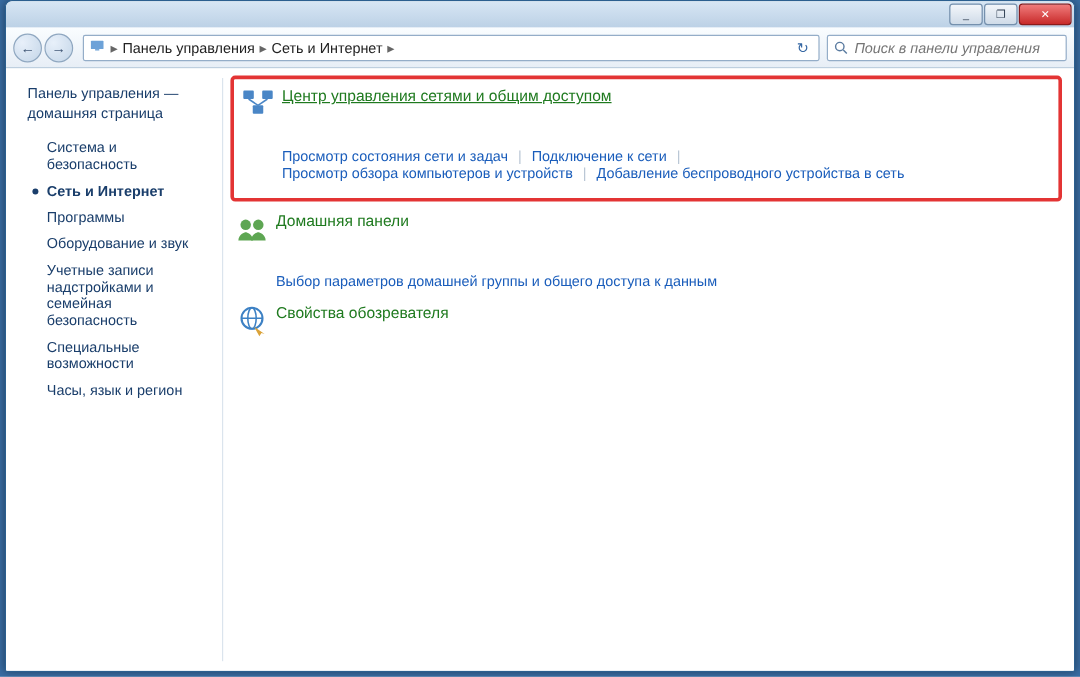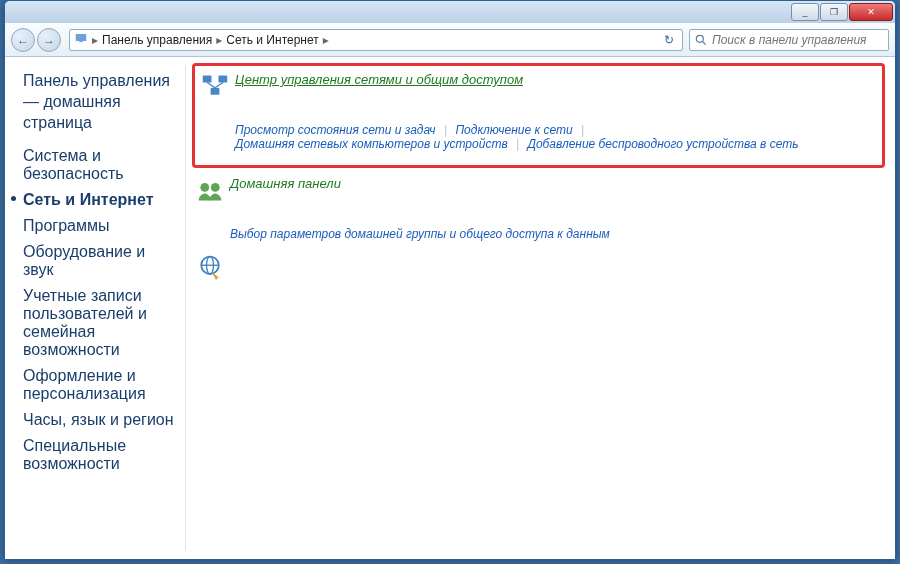--- a/index.html
+++ b/index.html
@@ -49,34 +49,34 @@
     border-radius:2px; display:flex; align-items:center; padding: 0 4px;
   }
   .search-box svg { width:14px; height:14px; color:#5a7ba0; }
   .search-box input {
     border:0; outline:0; flex:1; font-size:12px; font-style:italic; color:#888;
     margin-left:4px;
   }
 
   .body { flex:1; display:flex; background:#fff; }
   .sidebar {
-    width: 180px; padding: 14px 10px 10px 18px; font-size: 16px; color:#1a3e6b;
+    width: 180px; padding: 14px 10px 10px 18px; font-size: 12px; color:#1a3e6b;
   }
   .side-sub { color:#1a3e6b; margin-bottom: 14px; line-height:1.3; }
-  .side-item { margin: 8px 0; cursor: pointer; }
+  .side-item { margin: 8px 16px; cursor: pointer; }
   .side-item.selected { color:#1a3e6b; font-weight:bold; position:relative; }
   .side-item.selected::before {
     content:""; position:absolute; left:-12px; top:5px; width:5px; height:5px;
     border-radius:50%; background:#1a3e6b;
   }
 
   .content { flex:1; padding: 6px 10px 10px 6px; font-size: 12px; position:relative; }
   .sep { width:1px; background:#dbe4ed; margin: 8px 0; }
 
-  .section { display:flex; padding: 4px 4px 8px 4px; font-style: italic; }
+  .section { display:flex; padding: 4px 4px 8px 4px; }
   .section-icon { width: 28px; height: 28px; margin-right: 6px; flex-shrink:0; }
   .section-body { flex:1; }
   .section-title {
     color:#1f7a1f; font-size: 13px; text-decoration: underline; margin-bottom:3px;
   }
   .section-title.nolink { text-decoration:none; }
   .sublinks { color:#1a5dbb;margin-top:36px; }
   .sublinks span { cursor:pointer; white-space: nowrap; }
   .sublinks .divider { color:#b9c6d4; margin: 0 5px; cursor:default; }
 
@@ -129,24 +129,23 @@
     </div>
   </div>
 
   <div class="body">
     <div class="sidebar">
       <div class="side-sub">Панель управления — домашняя страница</div>
       <div class="side-item"><span>Система и безопасность</span></div>
       <div class="side-item selected"><span>Сеть и Интернет</span></div>
       <div class="side-item"><span>Программы</span></div>
       <div class="side-item"><span>Оборудование и звук</span></div>
-      <div class="side-item"><span>Учетные записи пользователей и семейная возможности</span></div>
-      <div class="side-item"><span>Оформление и персонализация</span></div>
+      <div class="side-item"><span>Учетные записи надстройками и семейная безопасность</span></div>
+      <div class="side-item"><span>Специальные возможности</span></div>
       <div class="side-item"><span>Часы, язык и регион</span></div>
-      <div class="side-item"><span>Специальные возможности</span></div>
     </div>
 
     <div class="sep"></div>
 
     <div class="content">
 
       <div class="highlight">
         <div class="section">
           <div class="section-icon">
             <svg class="ic-svg" viewBox="0 0 32 32">
@@ -157,21 +156,21 @@
                 <line x1="25" y1="12" x2="16" y2="18" stroke="#4a86c6" stroke-width="1.5"></line>
               </svg>
           </div>
           <div class="section-body">
             <div class="section-title">Центр управления сетями и общим доступом</div>
             <div class="sublinks">
               <span>Просмотр состояния сети и задач</span>
               <span class="divider">|</span>
               <span>Подключение к сети</span>
               <span class="divider">|</span><br>
-              <span>Домашняя сетевых компьютеров и устройств</span>
+              <span>Просмотр обзора компьютеров и устройств</span>
               <span class="divider">|</span>
               <span>Добавление беспроводного устройства в сеть</span>
             </div>
           </div>
         </div>
       </div>
 
       <div class="section">
         <div class="section-icon">
           <svg class="ic-svg" viewBox="0 0 32 32">
@@ -192,18 +191,19 @@
       <div class="section">
         <div class="section-icon">
           <svg class="ic-svg" viewBox="0 0 32 32">
               <circle cx="16" cy="14" r="10" fill="none" stroke="#3d81c4" stroke-width="2"></circle>
               <ellipse cx="16" cy="14" rx="4" ry="10" fill="none" stroke="#3d81c4" stroke-width="1.5"></ellipse>
               <line x1="6" y1="14" x2="26" y2="14" stroke="#3d81c4" stroke-width="1.5"></line>
               <path d="M18 22l10 7-3-1-2 3z" fill="#dba33a"></path>
             </svg>
         </div>
         <div class="section-body">
+          <div class="section-title nolink">Свойства обозревателя</div>
         </div>
       </div>
 
     </div>
   </div>
 </div>
 
 </body></html>

